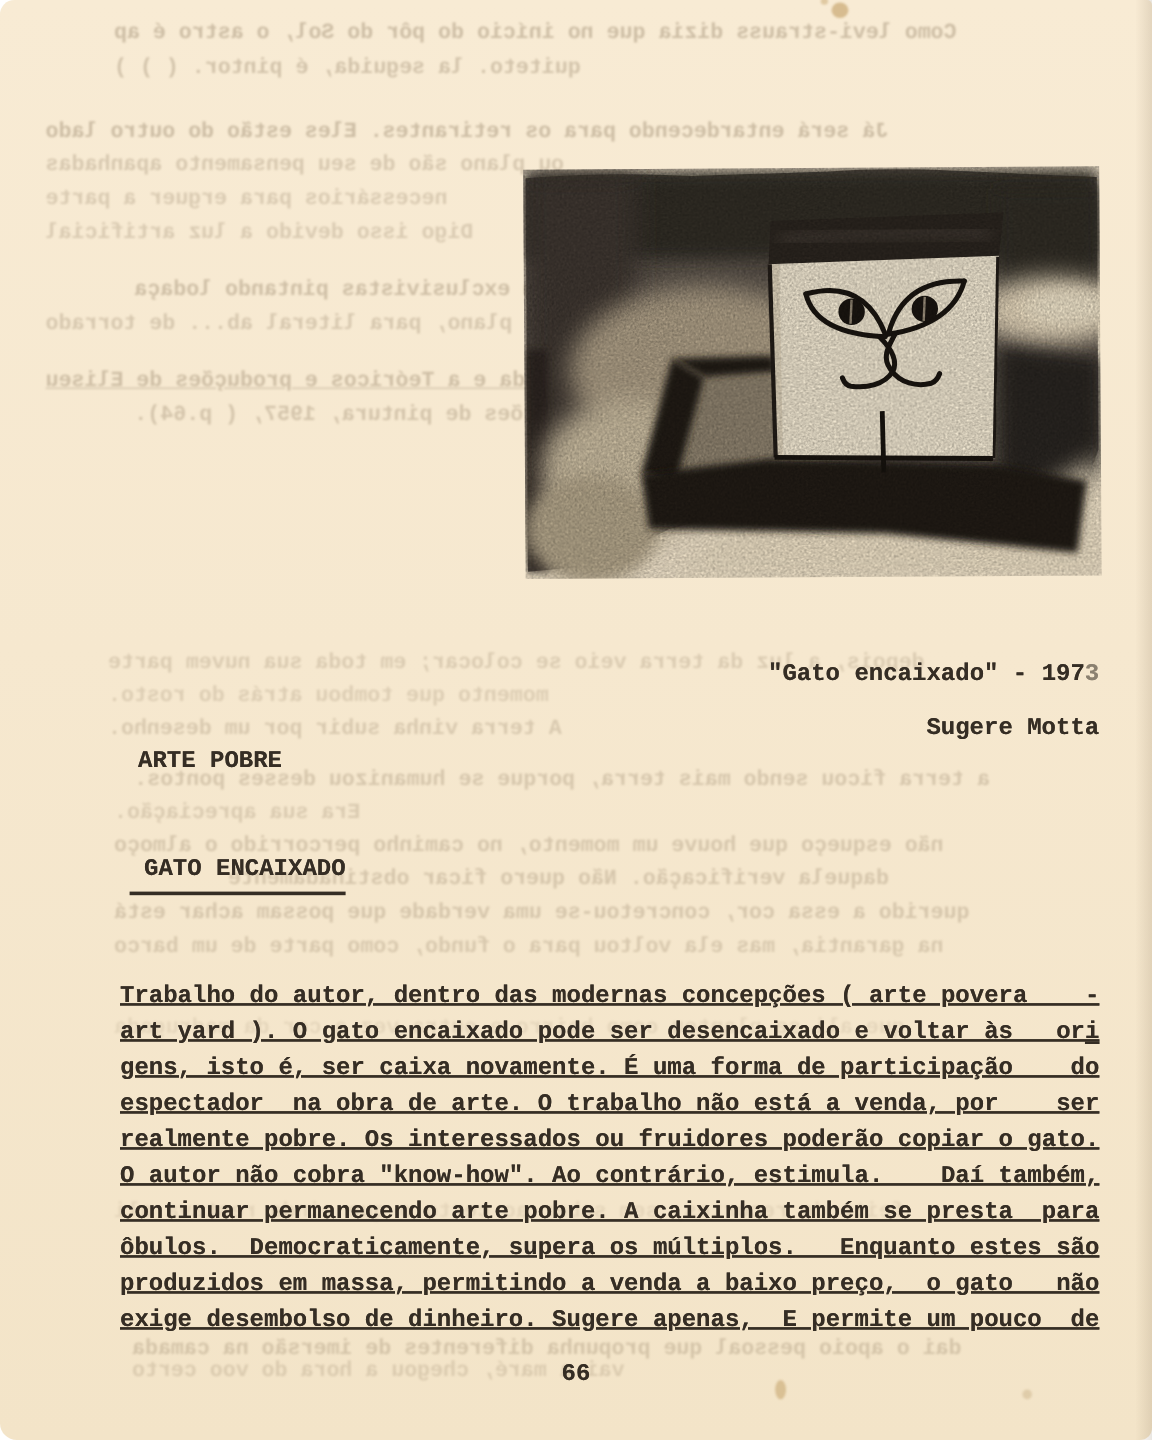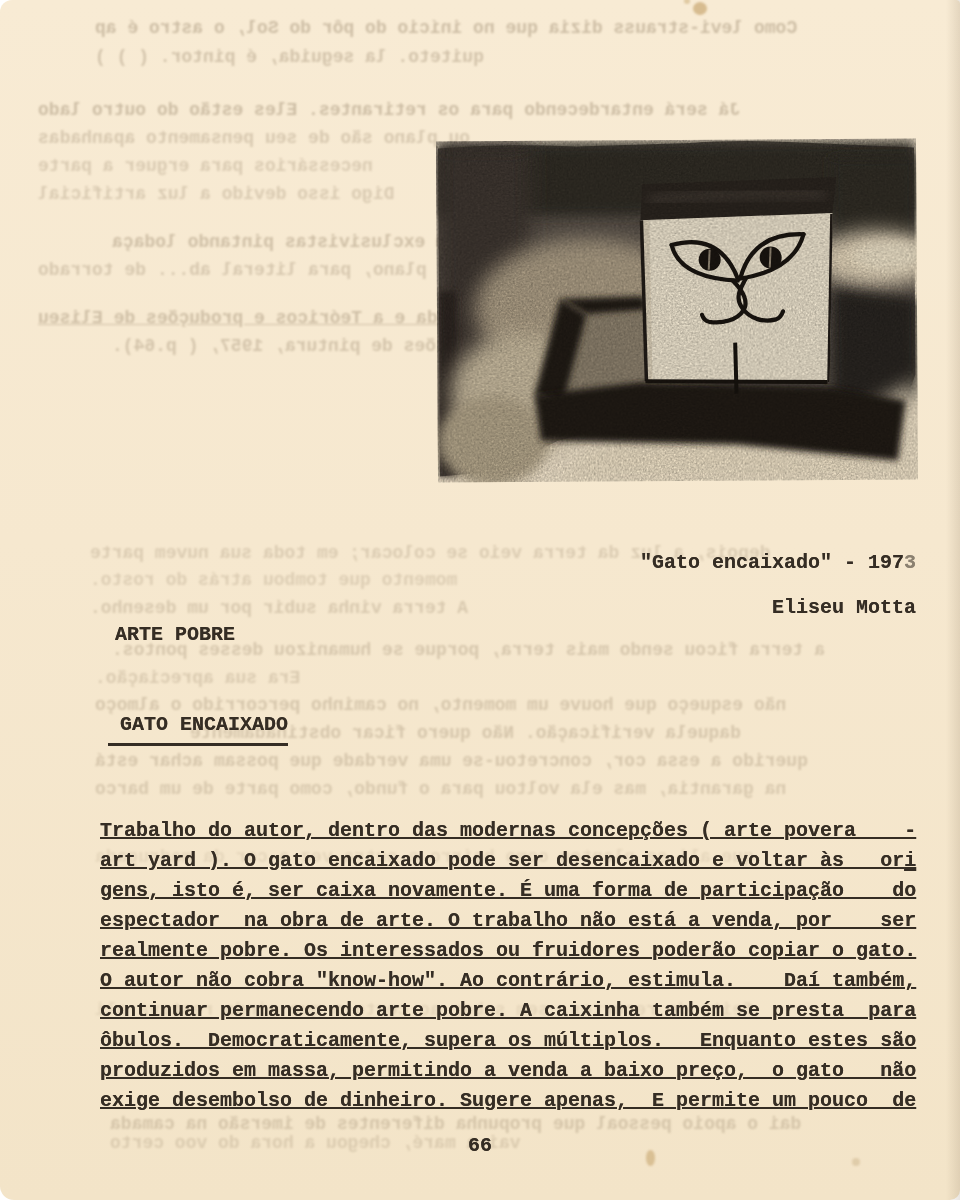--- a/index.html
+++ b/index.html
@@ -119,21 +119,21 @@
       <circle cx="273" cy="120" r="11" fill="#1b1611"></circle>
       <line x1="273" y1="110" x2="272" y2="130" stroke="#cfc0a6" stroke-width="2" opacity=".7"></line>
       <circle cx="334" cy="118" r="11" fill="#1b1611"></circle>
       <line x1="334" y1="108" x2="333" y2="128" stroke="#cfc0a6" stroke-width="2" opacity=".7"></line>
 
       <rect x="0" y="0" width="480" height="341" filter="url(#grain)" opacity=".32"></rect>
     </svg>
   </div>
 
   <div class="typew caption"><span>"Gato encaixado" - 197</span><span class="faded">3</span></div>
-  <div class="typew author">Eliseu Motta</div>
+  <div class="typew author">Sugere Motta</div>
 
   <div class="typew kicker">ARTE POBRE</div>
   <div class="typew heading"><span> GATO ENCAIXADO</span></div>
 
   <div class="typew body-par" id="body-par"><div class="line">Trabalho do autor, dentro das modernas concepções ( arte povera    -</div><div class="line">art yard ). O gato encaixado pode ser desencaixado e voltar às   or<u>i</u></div><div class="line">gens, isto é, ser caixa novamente. É uma forma de participação    do</div><div class="line">espectador  na obra de arte. O trabalho não está a venda, por    ser</div><div class="line">realmente pobre. Os interessados ou fruidores poderão copiar o gato.</div><div class="line">O autor não cobra "know-how". Ao contrário, estimula.    Daí também,</div><div class="line">continuar permanecendo arte pobre. A caixinha também se presta  para</div><div class="line">ôbulos.  Democraticamente, supera os múltiplos.   Enquanto estes são</div><div class="line">produzidos em massa, permitindo a venda a baixo preço,  o gato   não</div><div class="line">exige desembolso de dinheiro. Sugere apenas,  E permite um pouco  de</div></div>
 
   <div class="typew pageno">66</div>
 
   <div class="stain s1"></div>
   <div class="stain s1b"></div>

